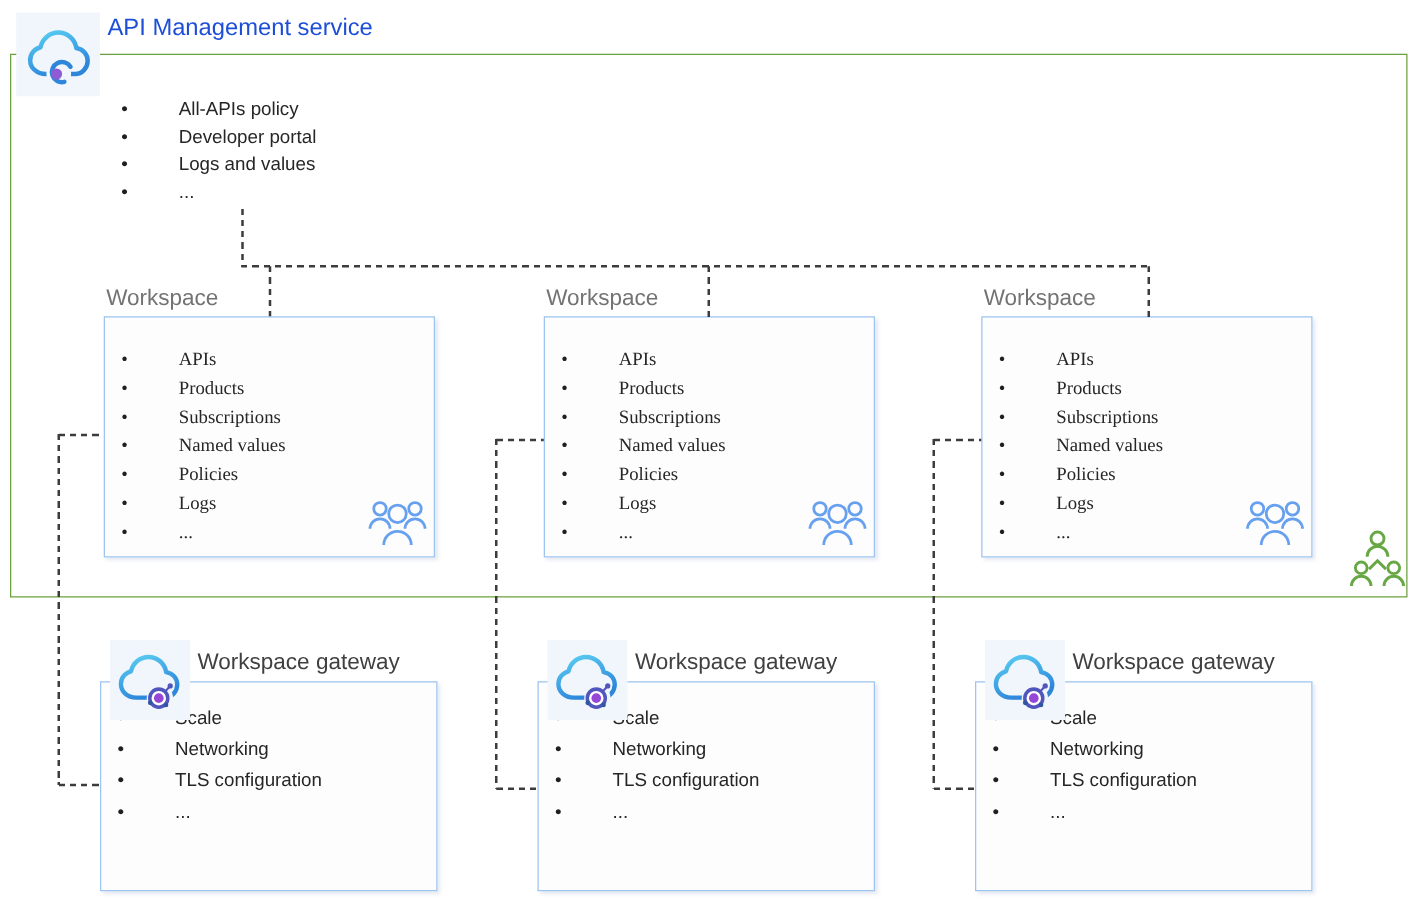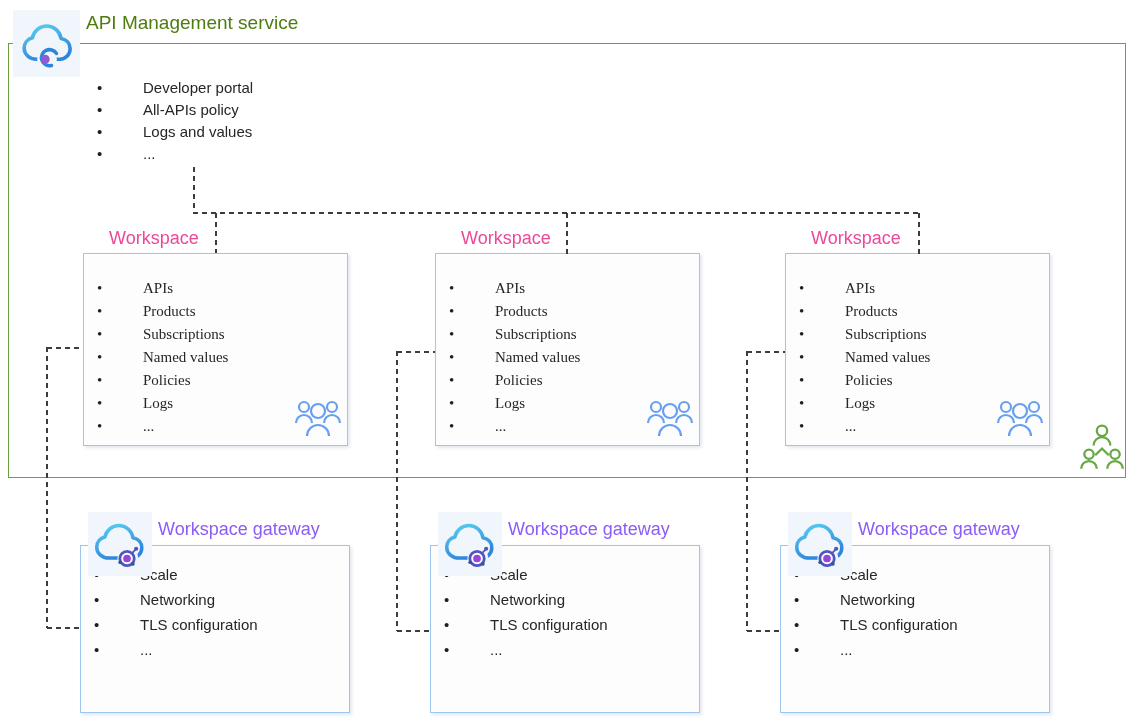--- a/index.html
+++ b/index.html
@@ -8,50 +8,50 @@
     font-family:"Liberation Sans","DejaVu Sans",sans-serif;
     color:#262626;background:#ffffff;
   }
   
   .svc-box{
     position:absolute;left:8px;top:43px;width:1118px;height:435px;
     border:1.5px solid #6BA13C;box-sizing:border-box;background:#ffffff;
   }
   .svc-title{
     position:absolute;left:86px;top:11px;font-size:19px;line-height:24px;
-    color:#4d7c0f;white-space:nowrap;
+    color:#1d4ed8;white-space:nowrap;
   }
   .icon-tile{
     position:absolute;background:#F1F6FC;display:flex;align-items:center;justify-content:center;
     z-index:4;
   }
   .apim-tile{left:13px;top:10px;width:67px;height:67px;}
   
   ul.blist{list-style:none;margin:0;padding:0;position:absolute;z-index:3;}
   ul.blist li{position:relative;padding-left:60px;font-size:15px;white-space:nowrap;}
   ul.blist li::before{content:"\2022";position:absolute;left:14px;color:#1f1f1f;}
   .svc-list{left:83px;top:77px;}
   .svc-list li{line-height:22px;}
   
-  .ws-title{position:absolute;top:226px;font-size:18px;line-height:24px;color:#ec4899;white-space:nowrap;z-index:3;margin-left:24px;}
+  .ws-title{position:absolute;top:226px;font-size:18px;line-height:24px;color:#737373;white-space:nowrap;z-index:3;}
   .ws-box{
     position:absolute;top:253px;width:265px;height:193px;box-sizing:border-box;
     border:1.5px solid #9EC4F0;background:#FDFDFE;
     box-shadow:2px 2px 3px rgba(130,150,180,0.22);z-index:2;
   }
   .ws-list li{line-height:23px;}
   .ws-list{top:277px;font-family:Liberation Serif, serif;}
   .team-icon{position:absolute;top:394px;z-index:3;}
   
   .gw-box{
     position:absolute;top:545px;width:270px;height:168px;box-sizing:border-box;
     border:1.5px solid #9EC4F0;background:#FDFDFE;
     box-shadow:2px 2px 3px rgba(130,150,180,0.22);z-index:2;
   }
-  .gw-title{position:absolute;top:517px;font-size:18px;line-height:24px;color:#8b5cf6;white-space:nowrap;z-index:4;}
+  .gw-title{position:absolute;top:517px;font-size:18px;line-height:24px;color:#404040;white-space:nowrap;z-index:4;}
   .gw-tile{top:512px;width:64px;height:64px;}
   .gw-list{top:562px;}
   .gw-list li{line-height:25px;}
   
   .dash-h{position:absolute;height:2px;z-index:5;
     background:repeating-linear-gradient(90deg,#3C3C3C 0 5px,transparent 5px 9px);}
   .dash-v{position:absolute;width:2px;z-index:5;
     background:repeating-linear-gradient(180deg,#3C3C3C 0 5px,transparent 5px 9px);}
   .org-icon{position:absolute;left:1079px;top:423px;z-index:3;}
 </style>
@@ -75,22 +75,22 @@
     <svg width="58" height="52" viewBox="0 0 64 58">
       <path d="M 20.5 46 C 12.3 46 6.5 40.4 6.5 33.6 C 6.5 28 10.3 23.4 15.7 22.1 C 17.3 14.5 23.9 9 31.6 9 C 39.8 9 46.4 14.9 47.7 22.8 C 53.9 23.8 57.8 28.5 57.8 34.2 C 57.8 40.6 52.8 46 46.6 46 Z" fill="none" stroke="url(#cloudGrad)" stroke-width="4" stroke-linejoin="round"></path>
       <circle cx="32" cy="46" r="11" fill="#F1F6FC"></circle>
       <path d="M 37 53 A 9 9 0 1 1 42.5 39.5" fill="none" stroke="#2E86DB" stroke-width="4" stroke-linecap="round"></path>
       <circle cx="30" cy="46" r="5" fill="#8E5BD4"></circle>
     </svg>
   </div>
 
   <div class="svc-title">API Management service</div>
   <ul class="blist svc-list">
+    <li>All-APIs policy</li>
     <li>Developer portal</li>
-    <li>All-APIs policy</li>
     <li>Logs and values</li>
     <li>...</li>
   </ul>
 
   <div class="dash-v" style="left:193px;top:167px;height:46px;"></div>
   <div class="dash-h" style="left:193px;top:212px;width:727px;"></div>
   <div class="dash-v" style="left:215px;top:213px;height:40px;"></div>
   <div class="dash-v" style="left:566px;top:213px;height:42px;"></div>
   <div class="dash-v" style="left:918px;top:213px;height:42px;"></div>
 

